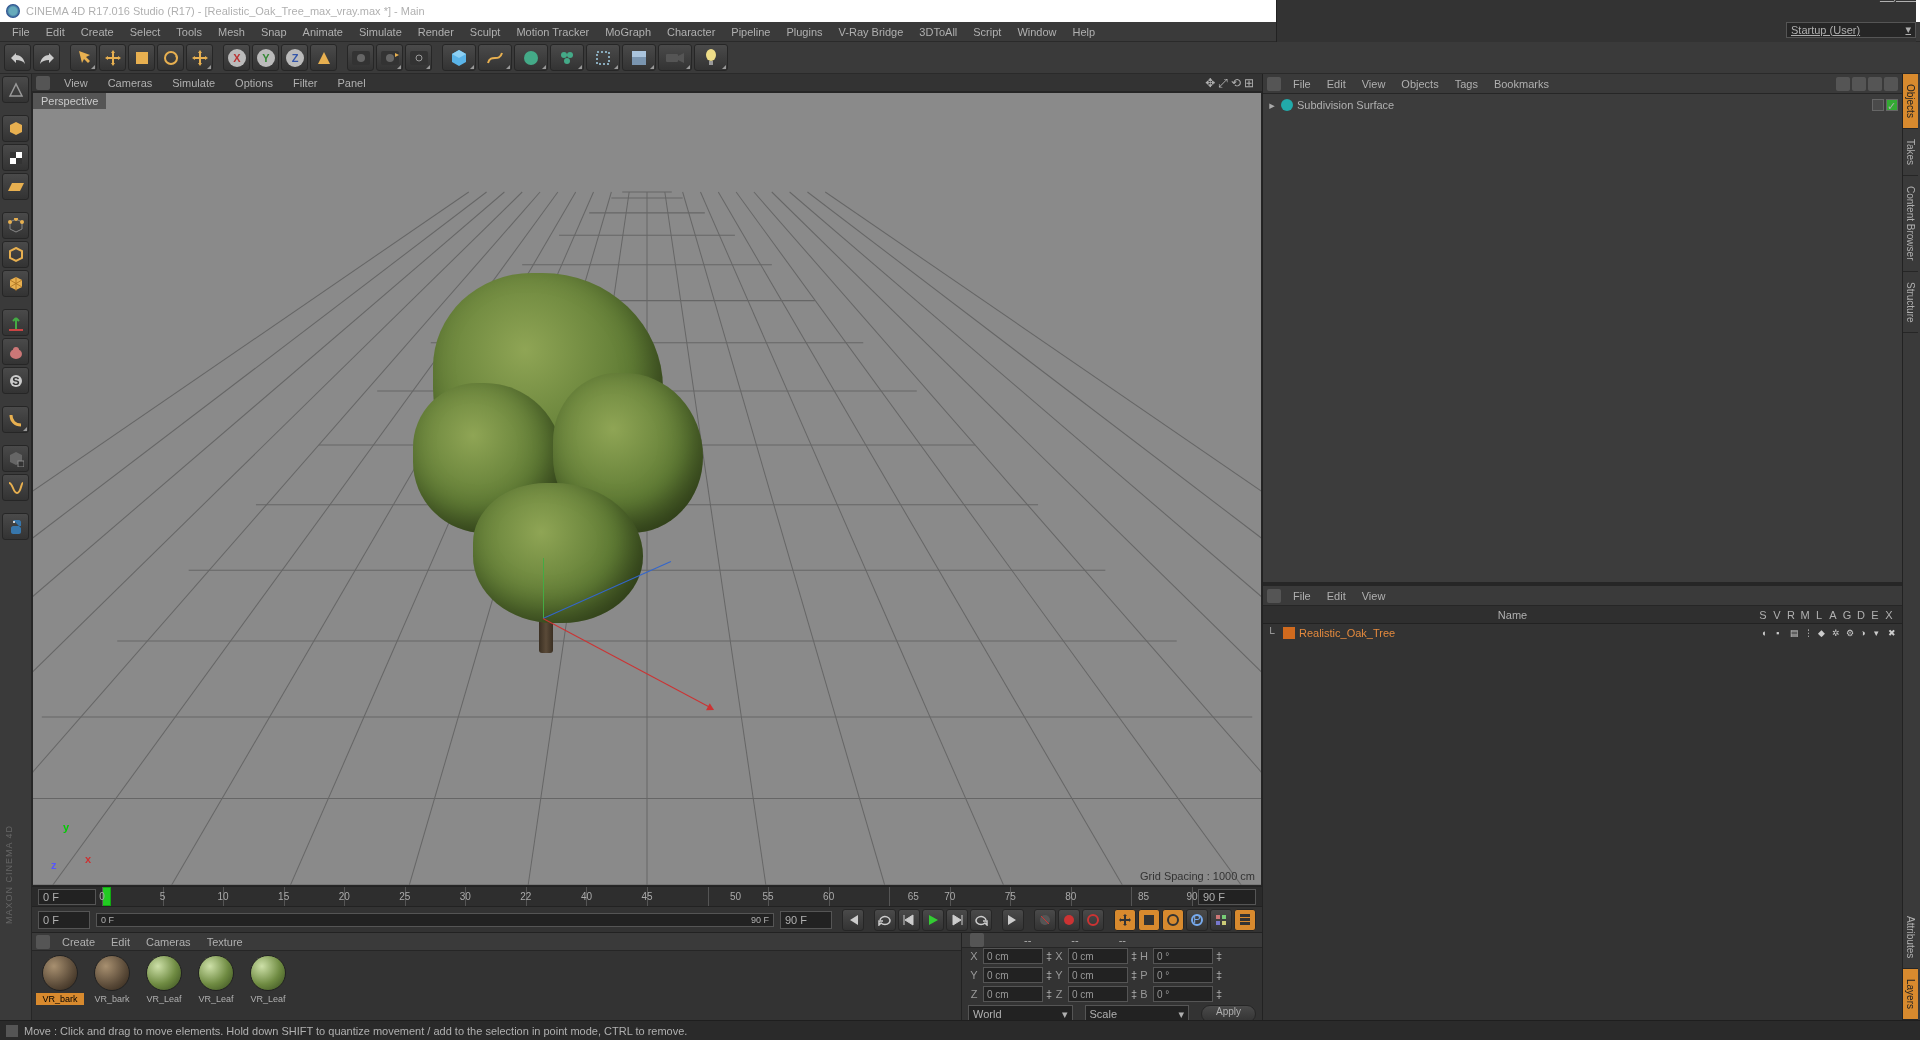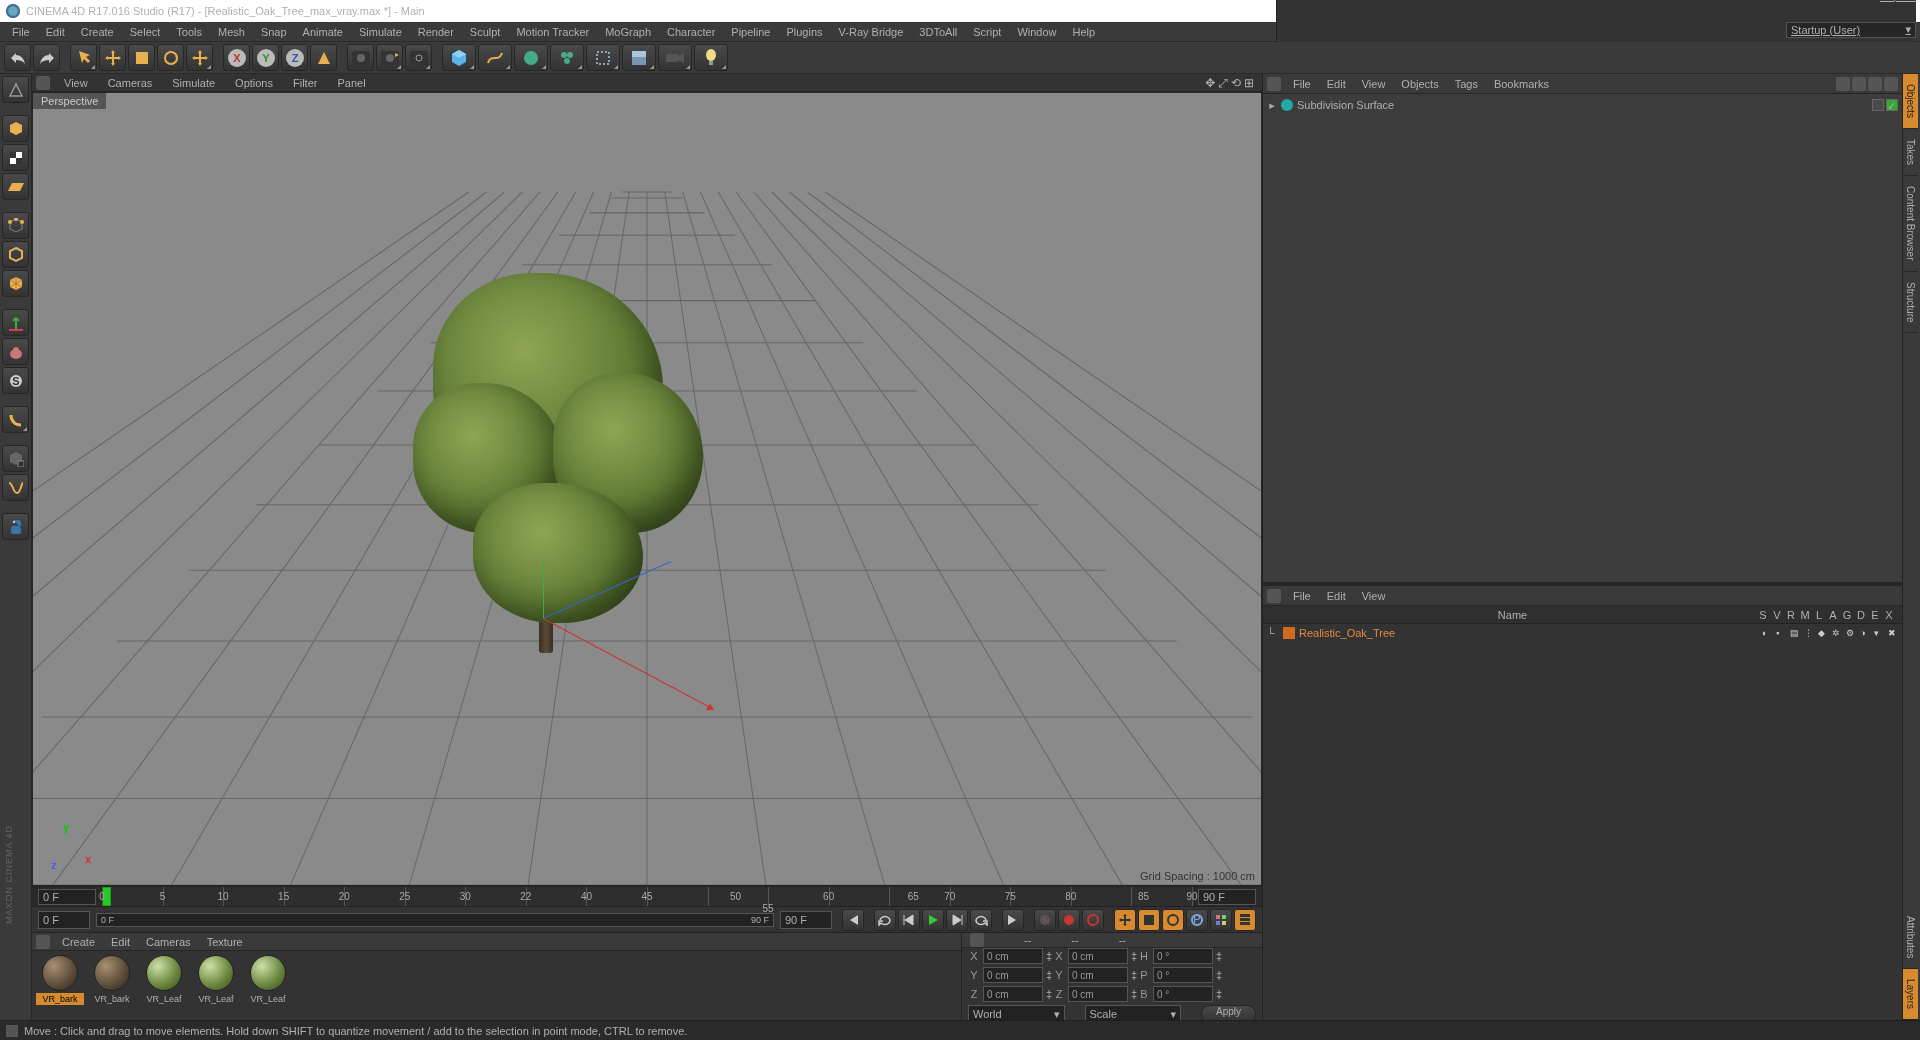--- a/index.html
+++ b/index.html
@@ -73,21 +73,21 @@
 .mat.sel .lbl { background:#d88a2e; color:#000; }
 .mat .lbl { font-size:9px; width:100%; text-align:center; padding:1px 0; overflow:hidden; white-space:nowrap; }
 .ball.bark { background:radial-gradient(circle at 32% 30%,#a89070,#5a4a38 60%,#2c2218); }
 .ball.leaf { background:radial-gradient(circle at 32% 30%,#cde0a8,#6f8b42 55%,#34481c); }
 .coord-panel { width:300px; background:#333; display:flex; flex-direction:column; }
 .coord-head { height:18px; background:#3a3a3a; border-bottom:1px solid #262626; display:flex; align-items:center; padding:0 8px; gap:40px; font-size:10px; color:#888; }
 .coord-rows { flex:1; display:flex; flex-direction:column; justify-content:center; padding:0 6px; gap:3px; }
 .coord-row { display:flex; align-items:center; gap:3px; }
 .coord-row .k { width:12px; text-align:center; color:#999; }
 .coord-row input { background:#222; border:1px solid #555; height:16px; width:60px; color:#999; font-size:10px; padding:0 3px; }
-.coord-foot { display:flex; gap:20px; padding:3px 6px; }
+.coord-foot { display:flex; gap:12px; padding:3px 6px; }
 .combo { background:#222; border:1px solid #555; height:18px; flex:1; padding:0 4px; display:flex; align-items:center; justify-content:space-between; font-size:10px;}
 .apply-btn { background:linear-gradient(#4a4a4a,#333); border:1px solid #262626; border-radius:9px; height:18px; padding:0 14px; cursor:pointer; font-size:10px;}
 
 .right { width:640px; background:#333; display:flex; flex-direction:column; border-left:1px solid #222; }
 .obj-panel { height:512px; border-bottom:4px solid #262626; display:flex; flex-direction:column; }
 .attr-panel { flex:1; display:flex; flex-direction:column; }
 .right-tabs { width:18px; background:#3a3a3a; border-left:1px solid #222; display:flex; flex-direction:column; }
 .vtab { writing-mode:vertical-rl; padding:10px 2px; font-size:10px; cursor:pointer; text-align:center; border-bottom:1px solid #262626; }
 .vtab.active { background:#d88a2e; color:#222; }
 .panel-head { height:20px; background:#3a3a3a; border-bottom:1px solid #262626; display:flex; align-items:center; padding:0 4px; }
@@ -497,21 +497,21 @@
           <div class="ticklabel" style="left: 33.3333%;">30</div>
           <div class="tick" style="left: 38.8889%;"></div>
           <div class="ticklabel" style="left: 38.8889%;">22</div>
           <div class="tick" style="left: 44.4444%;"></div>
           <div class="ticklabel" style="left: 44.4444%;">40</div>
           <div class="tick" style="left: 50%;"></div>
           <div class="ticklabel" style="left: 50%;">45</div>
           <div class="tick" style="left: 55.5556%;"></div>
           <div class="ticklabel" style="left: 55.5556%; margin-left: 28px;">50</div>
           <div class="tick" style="left: 61.1111%;"></div>
-          <div class="ticklabel" style="left: 61.1111%; margin-top: 12px;">55</div>
+          <div class="ticklabel" style="left: 61.1111%;">55</div>
           <div class="tick" style="left: 66.6667%;"></div>
           <div class="ticklabel" style="left: 66.6667%;">60</div>
           <div class="tick" style="left: 72.2222%;"></div>
           <div class="ticklabel" style="left: 72.2222%; padding-left: 48px;">65</div>
           <div class="tick" style="left: 77.7778%;"></div>
           <div class="ticklabel" style="left: 77.7778%;">70</div>
           <div class="tick" style="left: 83.3333%;"></div>
           <div class="ticklabel" style="left: 83.3333%;">75</div>
           <div class="tick" style="left: 88.8889%;"></div>
           <div class="ticklabel" style="left: 88.8889%;">80</div>

